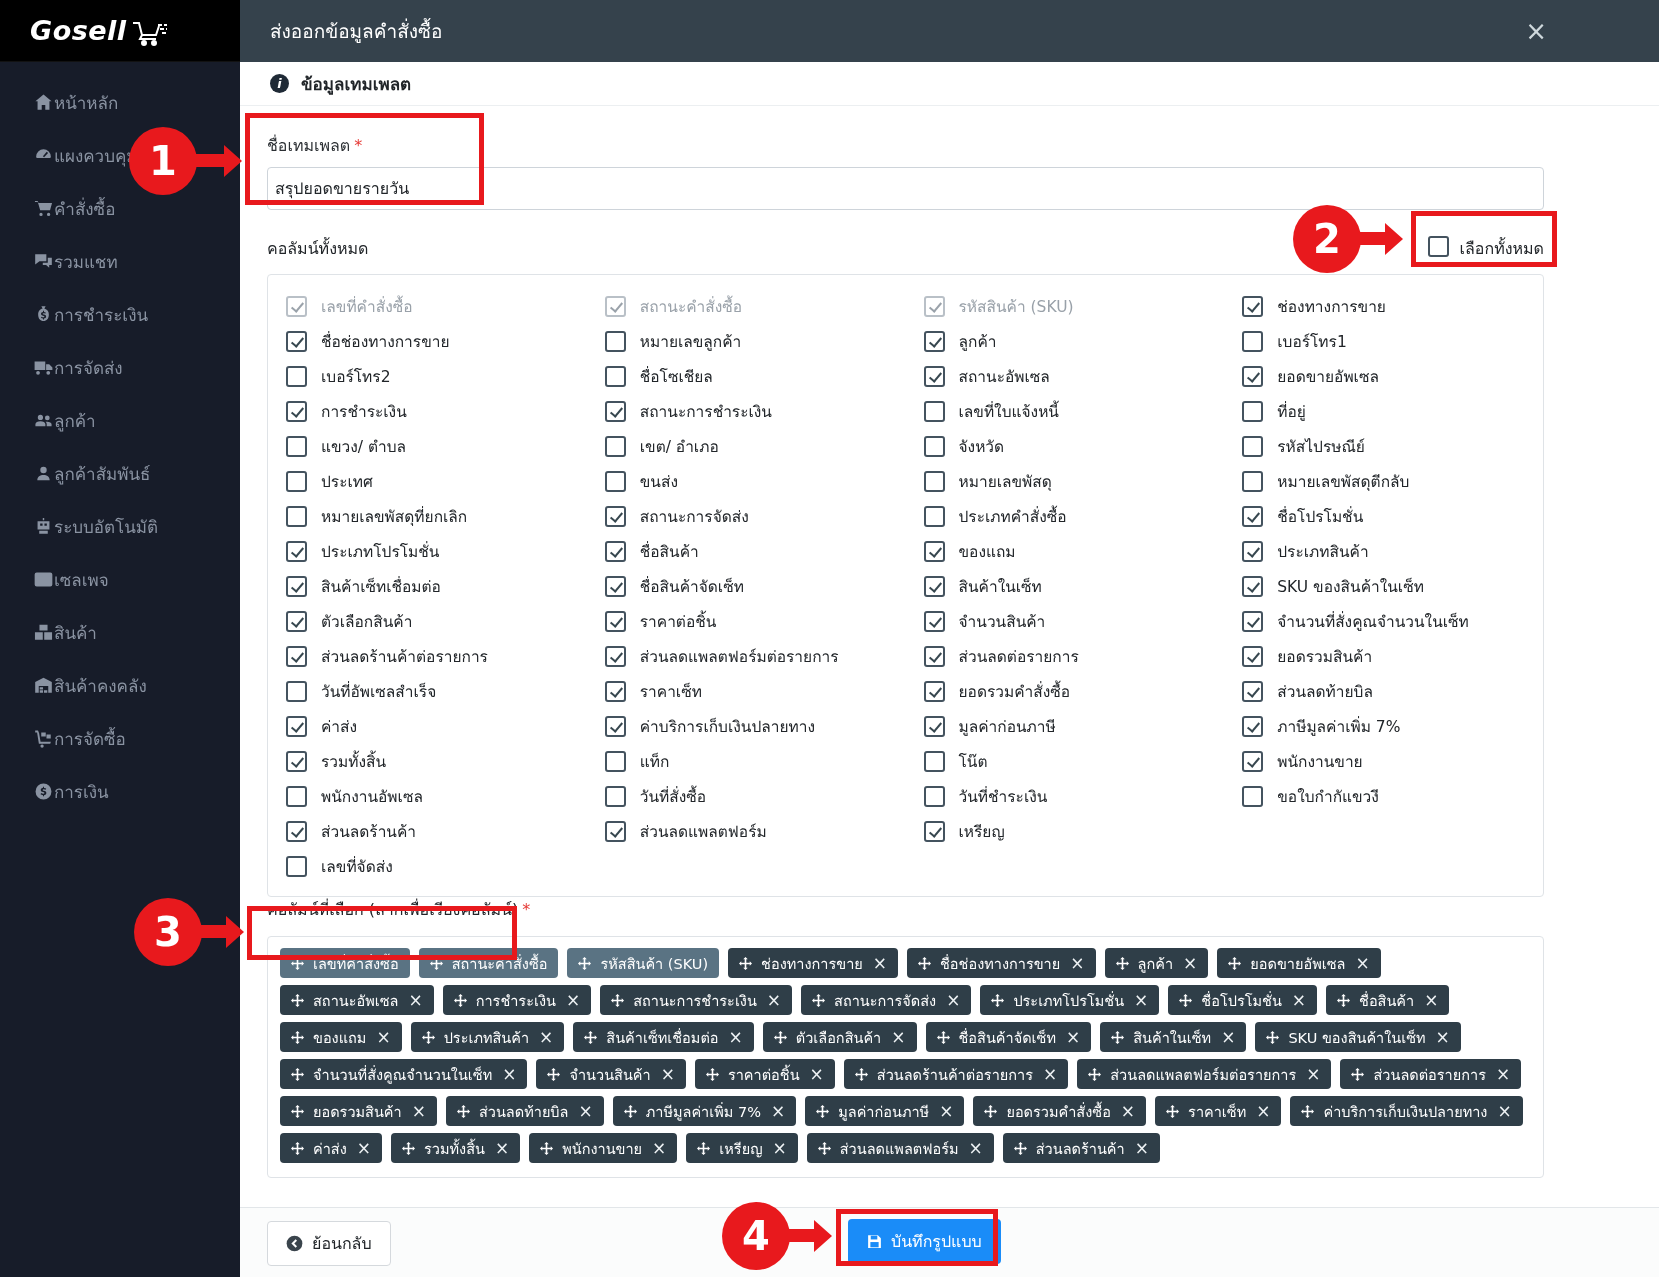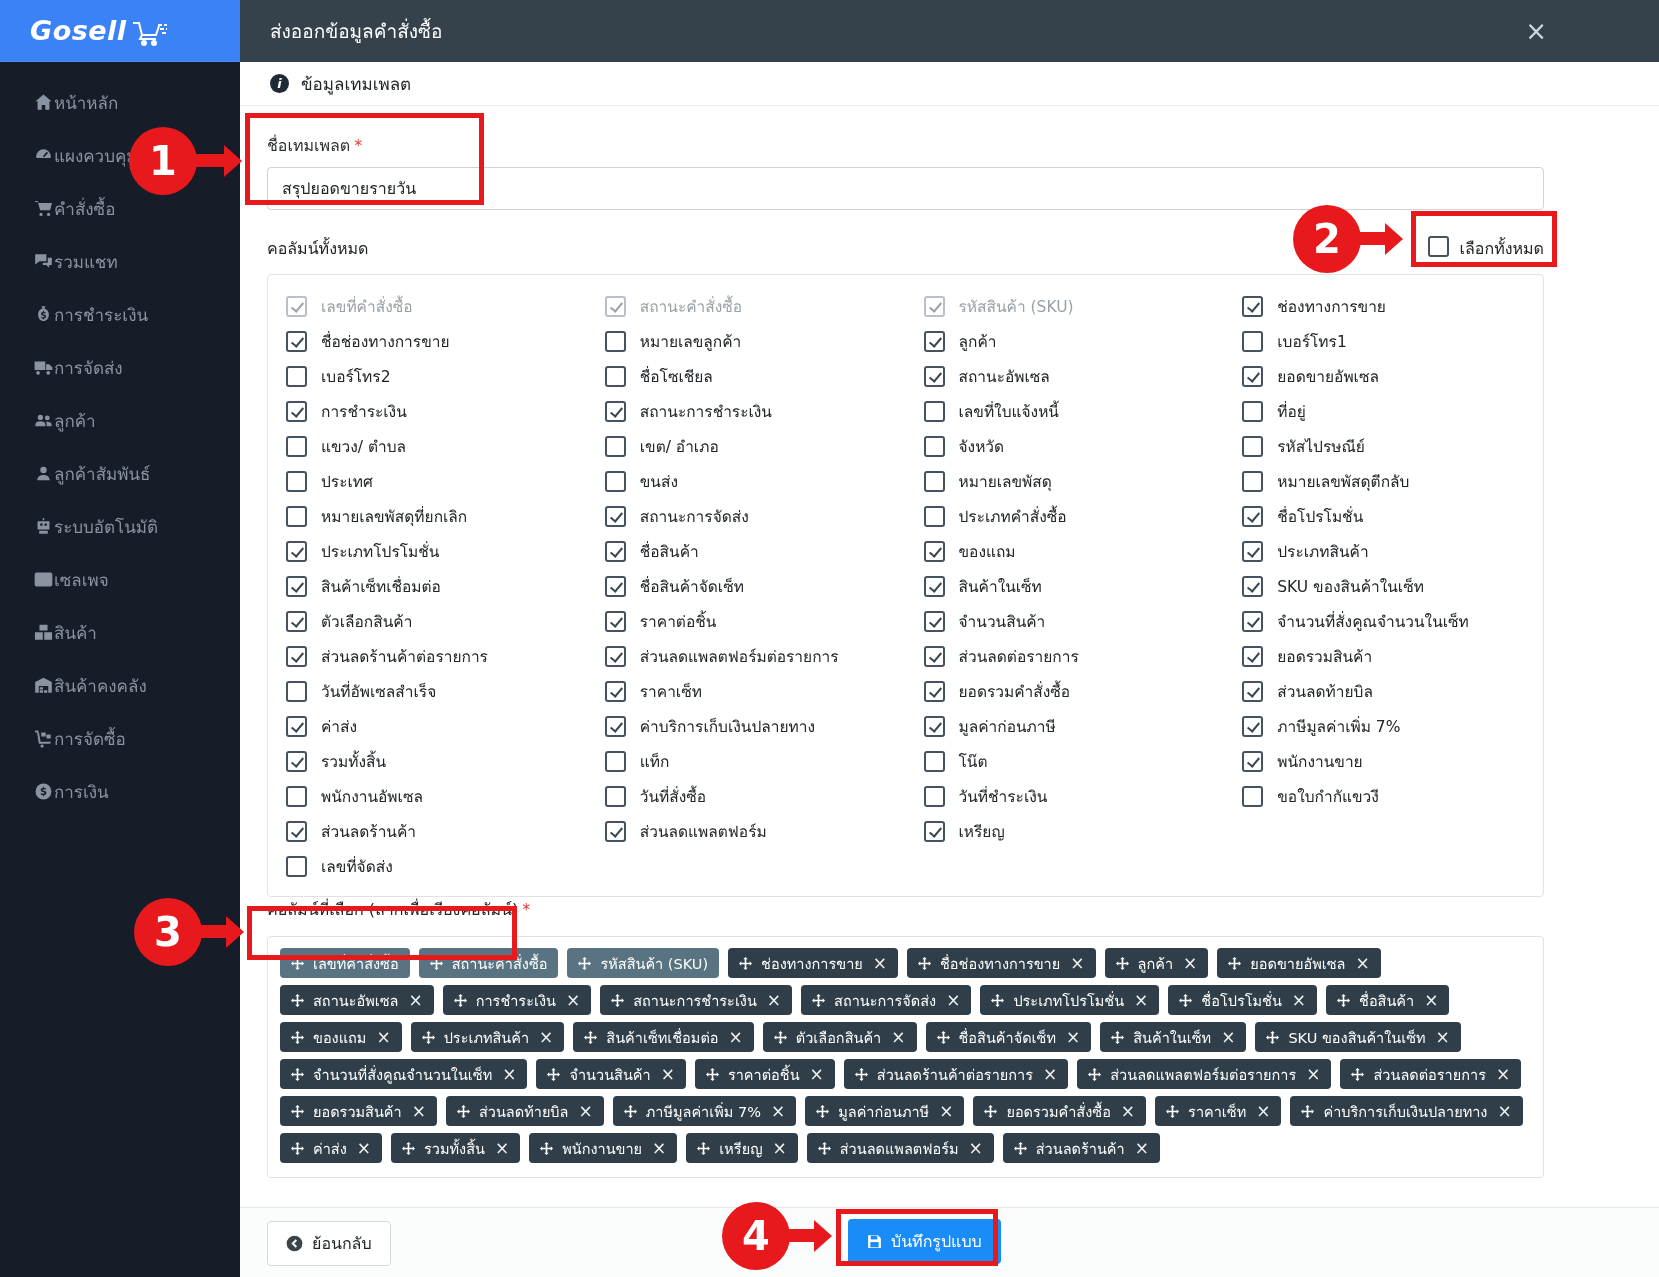--- a/index.html
+++ b/index.html
@@ -3,39 +3,39 @@
 <meta charset="utf-8">
 <style>
   * { box-sizing: border-box; margin: 0; padding: 0; }
   html,body { width:1659px; height:1277px; }
   body {
     font-family: "DejaVu Sans", "Liberation Sans", sans-serif;
     position: relative; background:#fff; overflow:hidden; color:#212529;
   }
   
   .sidebar { position:absolute; left:0; top:0; width:240px; height:1277px; background:#171c29; z-index:1; }
-  .logo-area { height:62px; display:flex; align-items:center; padding-left:30px; border-bottom:1px solid rgba(255,255,255,.07); background:#3b82f6; }
+  .logo-area { height:62px; display:flex; align-items:center; padding-left:30px; border-bottom:1px solid rgba(255,255,255,.07); background:#000000; }
   .logo-text { color:#fff; font-size:27px; font-weight:bold; font-style:italic; letter-spacing:.5px; }
   .logo-cart { margin-left:4px; margin-top:6px; }
   .nav { padding-top:14px; }
   .nav-item { height:53px; display:flex; align-items:center; padding-left:32px; color:#8a93a2; font-size:17px; cursor:pointer; }
   .nav-item .ico { width:22px; display:flex; justify-content:center; }
   .nav-item svg { fill:currentColor; }
   
   .main { position:absolute; left:240px; top:0; width:1419px; height:1277px; background:#fff; display:flex; flex-direction:column; }
   .m-header { height:62px; background:#35424c; color:#fff; display:flex; align-items:center; justify-content:space-between; padding:0 112px 0 30px; flex:none; }
   .m-title { font-size:19px; }
   .m-close { font-size:26px; color:#cfd8dc; cursor:pointer; line-height:1; }
   .m-section { height:44px; display:flex; align-items:center; gap:12px; padding:0 30px; border-bottom:1px solid #eceff1; flex:none; }
   .info-ico { width:19px; height:19px; border-radius:50%; background:#1f2a36; color:#fff; font-size:13px; font-weight:bold; display:flex; align-items:center; justify-content:center; font-style:italic; }
-  .m-section-title { font-size:17px; font-weight:normal; }
+  .m-section-title { font-size:17px; font-weight:bold; }
   .inner { margin-left:27px; margin-right:115px; }
   .field-label { margin-top:27px; font-size:16px; color:#2b2f33; }
   .req { color:#e53935; margin-left:4px; }
-  .t-input { margin-top:9px; width:100%; height:43px; border:1px solid #ced4da; border-radius:4px; padding:0 14px; font-size:16px; color:#212529; font-family:inherit; }
+  .t-input { margin-top:9px; width:100%; height:43px; border:1px solid #ced4da; border-radius:4px; padding:0 7px; font-size:16px; color:#212529; font-family:inherit; }
   .cols-head { margin-top:26px; display:flex; justify-content:space-between; align-items:center; }
   .cols-head-label { font-size:16px; }
   .select-all { display:flex; gap:11px; cursor:pointer; }
   .select-all .lbl { font-size:16px; }
   
   .cb { width:21px; height:21px; border:2px solid #44535f; border-radius:3px; background:#fff; position:relative; flex:none; }
   .cb.checked::after { content:""; position:absolute; left:6px; top:2px; width:5px; height:10px; border-right:2.4px solid #37474f; border-bottom:2.4px solid #37474f; transform:rotate(40deg); }
   .cb.disabled { border-color:#b9c0c7; }
   .cb.disabled::after { border-color:#9aa2aa; }
   

